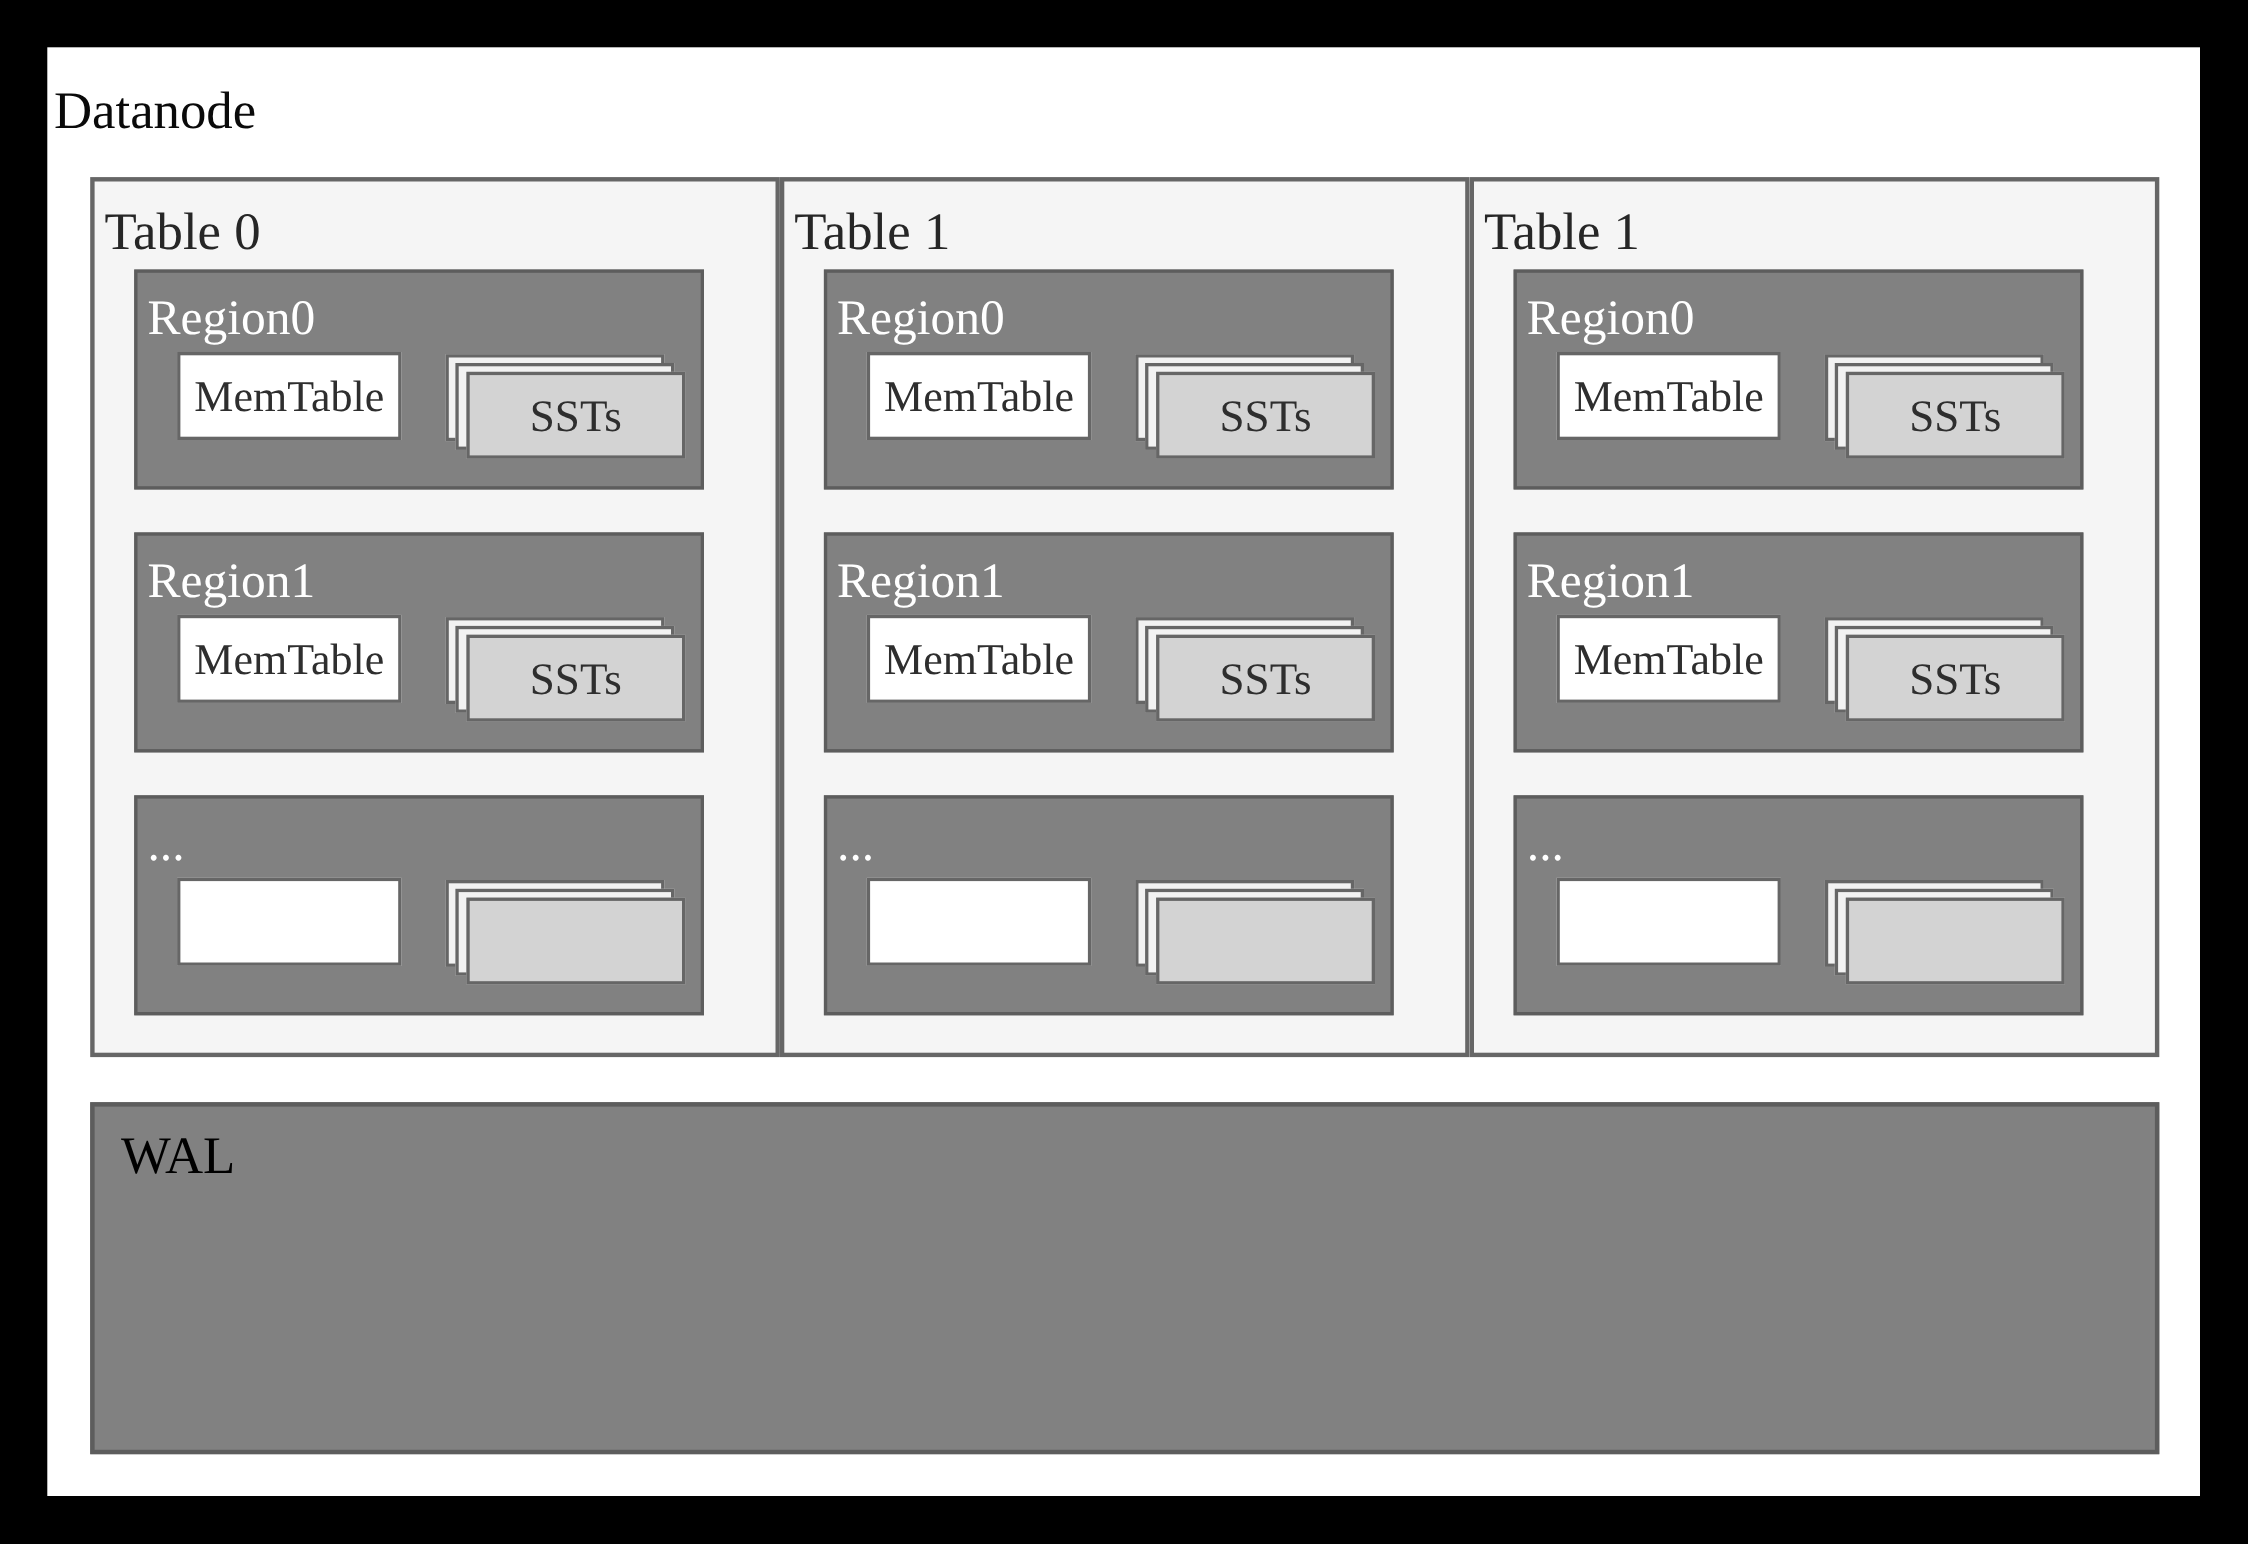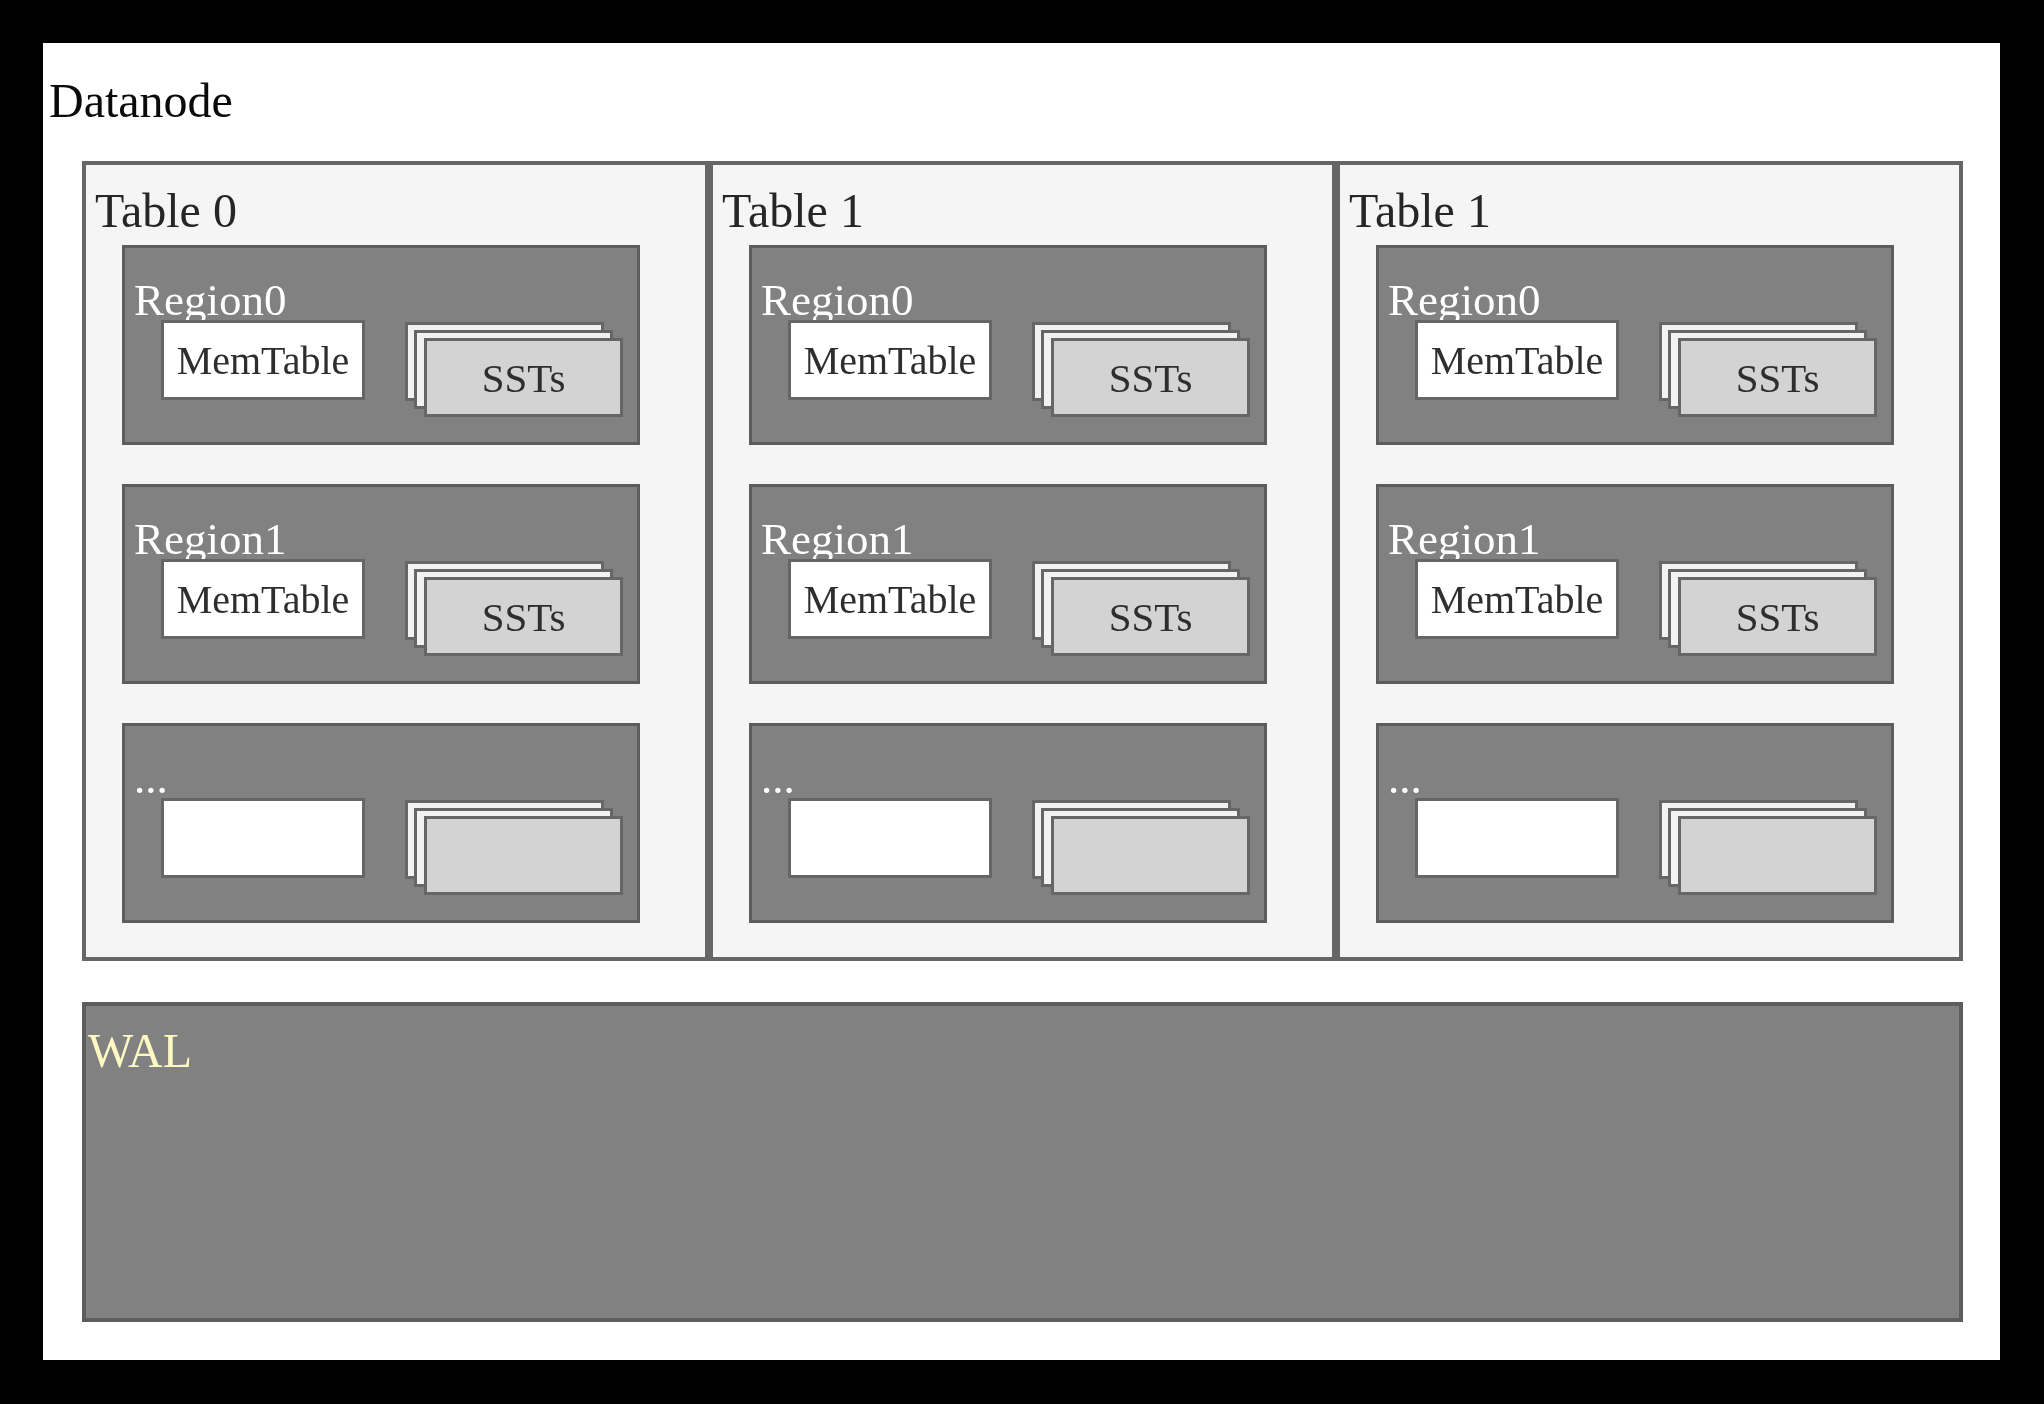--- a/index.html
+++ b/index.html
@@ -39,21 +39,21 @@
   .regions {
     position: absolute; left: 36px; top: 80px; width: 518px;
     display: flex; flex-direction: column; gap: 39px;
   }
   .region {
     position: relative; height: 200px;
     background: #818181;
     border: 3px solid #5d5d5d;
   }
   .region-label {
-    position: absolute; left: 9px; top: 28px;
+    position: absolute; left: 9px; top: 17px;
     font-size: 45px; color: #ffffff; line-height: 1.1;
     white-space: nowrap;
   }
   .memtable {
     position: absolute; left: 36px; top: 72px;
     width: 204px; height: 80px;
     background: #ffffff; border: 3px solid #666666;
     display: flex; align-items: center; justify-content: center;
     font-size: 40px; color: #2e2e2e;
   }
@@ -69,22 +69,22 @@
     background: #d3d3d3;
     display: flex; align-items: center; justify-content: center;
     font-size: 41px; color: #2e2e2e;
   }
   .wal {
     position: absolute; left: 39px; top: 959px;
     width: 1881px; height: 320px;
     background: #818181; border: 4px solid #5d5d5d;
   }
   .wal-label {
-    position: absolute; left: 2px; top: 19px;
-    font-size: 48px; color: #fef9c3; line-height: 1.1;
+    position: absolute; left: 24px; top: 19px;
+    font-size: 48px; color: #000000; line-height: 1.1;
     white-space: nowrap;
   }
   .namespaces {
     position: absolute; left: 33px; top: 76px;
     display: flex; gap: 60px;
   }
   .namespace {
     width: 562px; height: 200px;
     background: #d3d3d3; border: 4px solid #666666;
     display: flex; align-items: center; justify-content: center;

